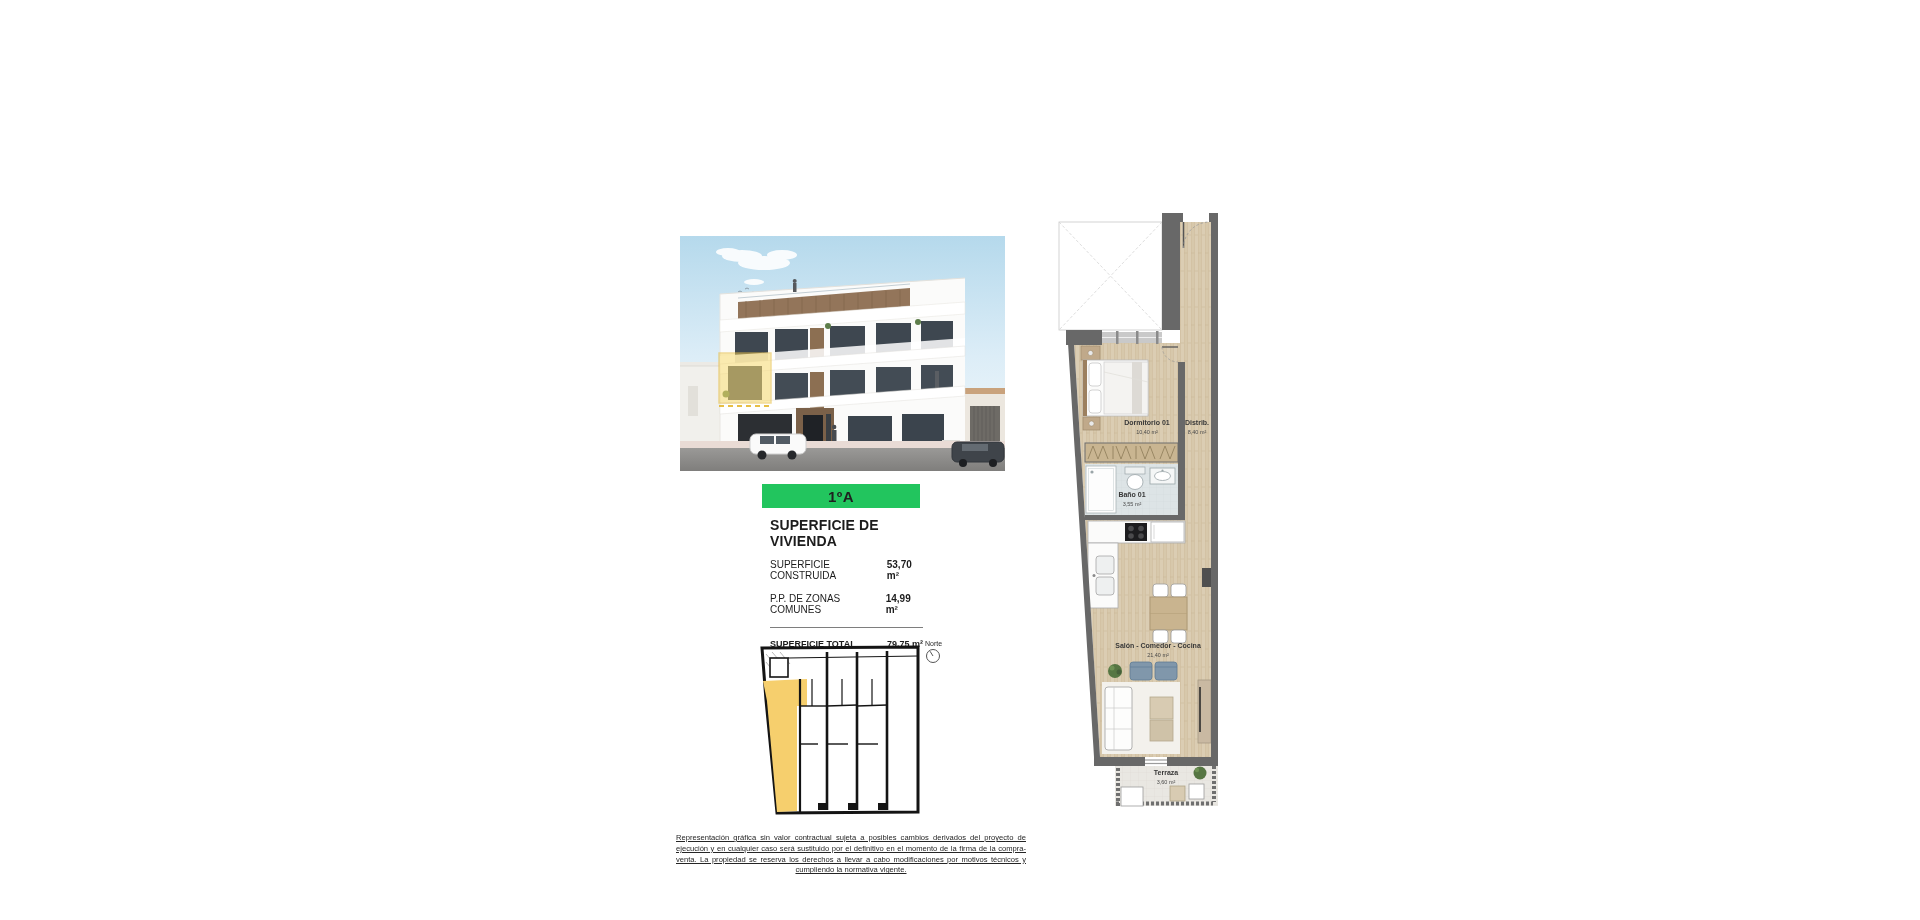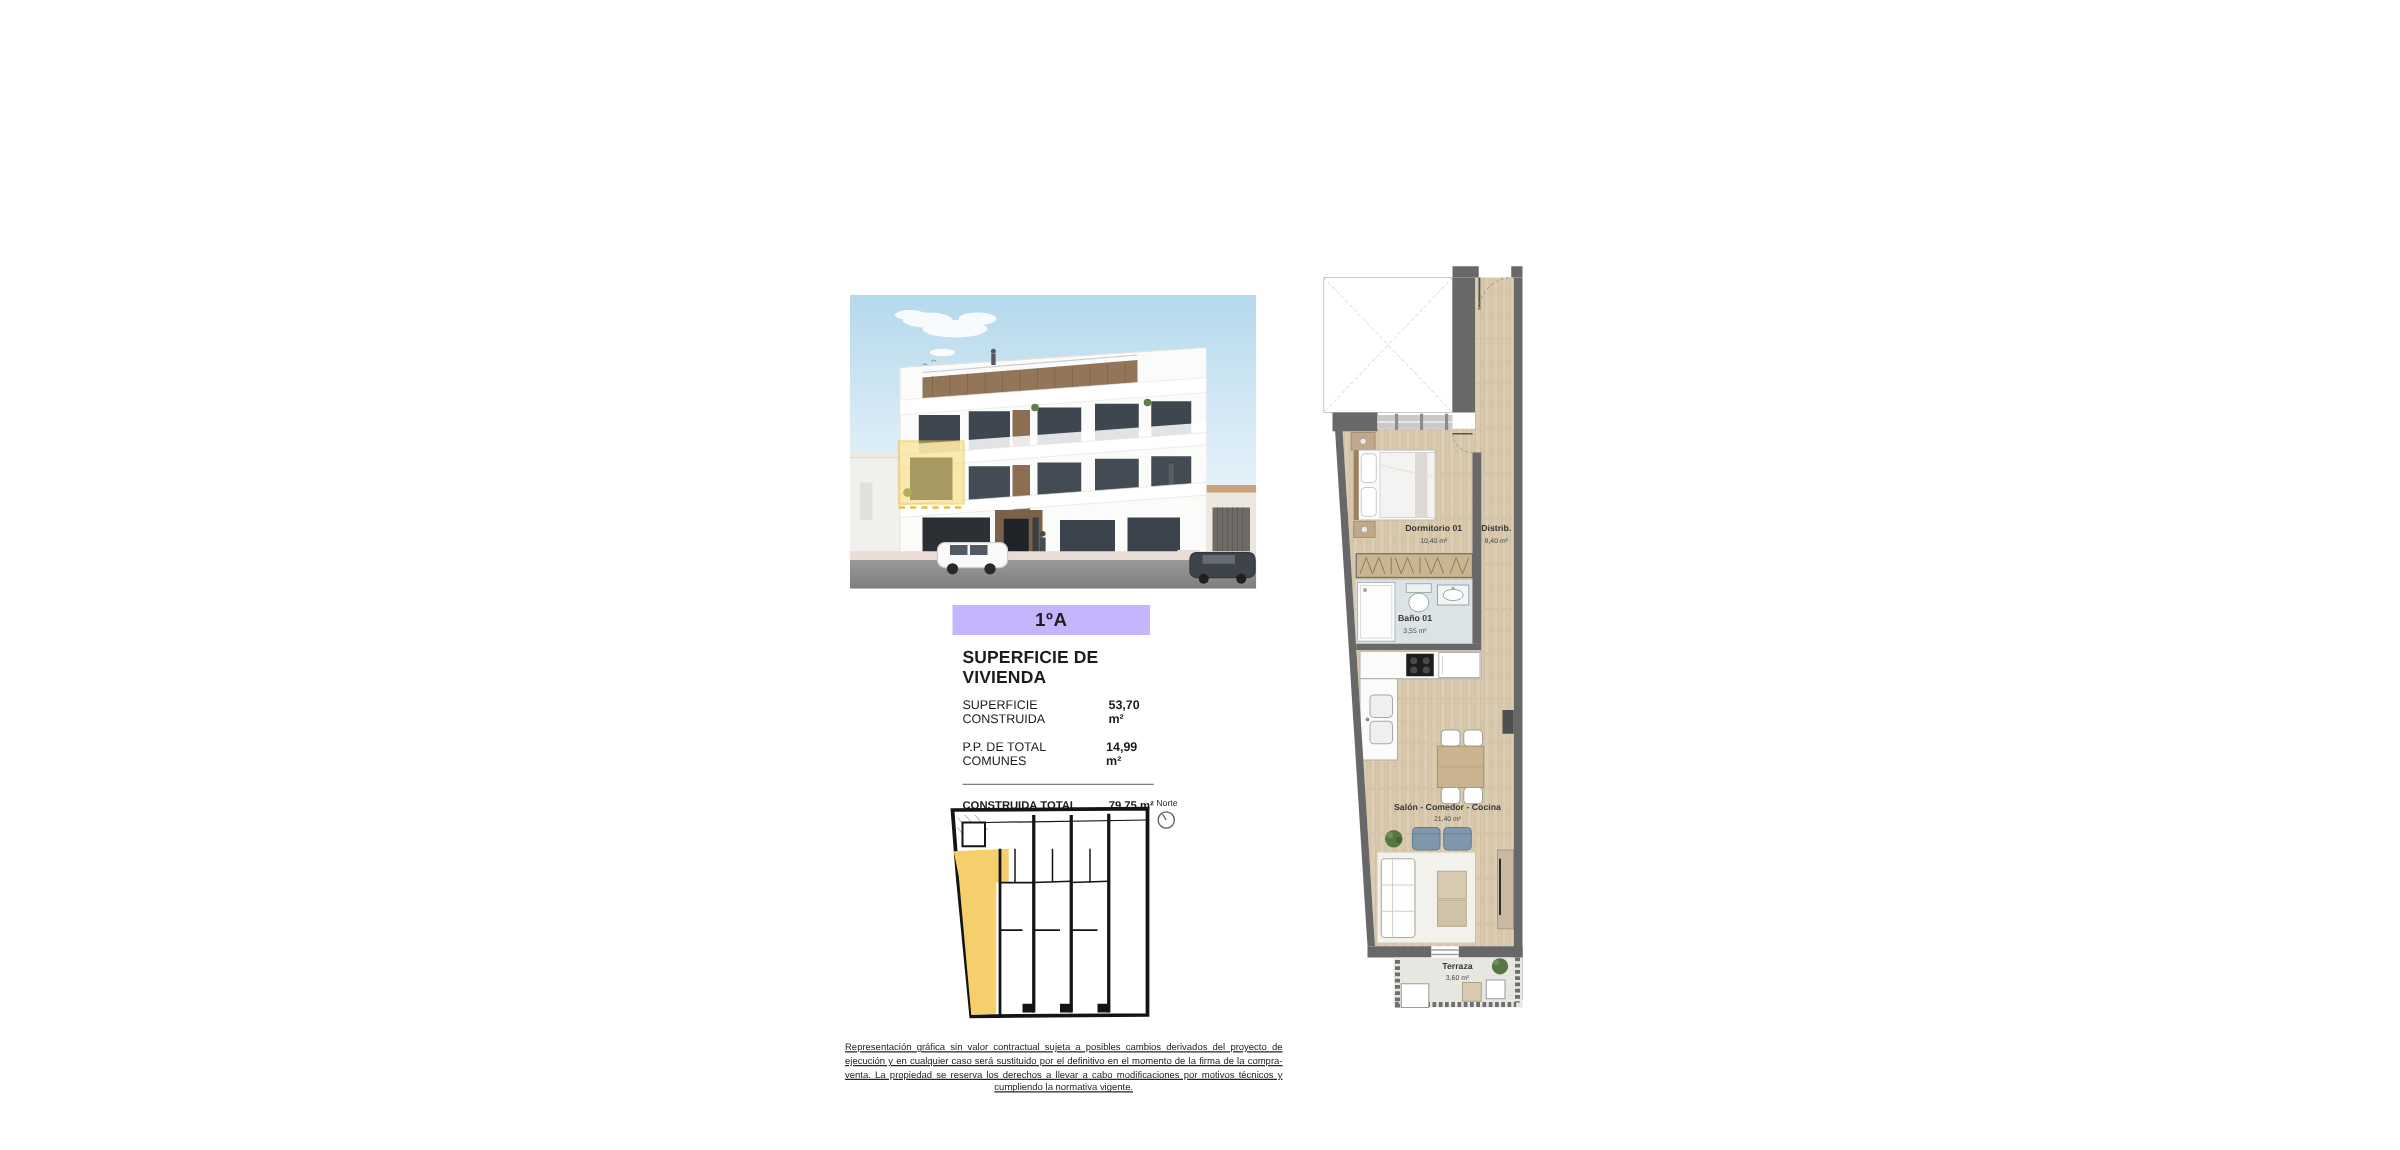--- a/index.html
+++ b/index.html
@@ -4,21 +4,21 @@
 <style>
   html,body{margin:0;padding:0;background:#ffffff;}
   #canvas{
     position:relative;width:1920px;height:920px;background:#ffffff;overflow:hidden;
     font-family:"Liberation Sans",sans-serif;color:#1c1c1c;
   }
   .abs{position:absolute;}
 
   
   .unit-banner{
-    left:762px;top:484px;width:158px;height:24px;background:#c4b5fd;
+    left:762px;top:484px;width:158px;height:24px;background:#22c55e;
     display:flex;align-items:center;justify-content:center;
     font-size:15px;font-weight:700;color:#1f1f1f;letter-spacing:.5px;
   }
 
   
   .surface-block{left:770px;top:517px;width:153px;}
   .surface-title{font-size:14px;font-weight:700;margin-bottom:10px;letter-spacing:.1px;}
   .surface-row{display:flex;justify-content:space-between;font-size:10px;margin-bottom:12px;}
   .surface-row .val{font-weight:700;}
   .surface-divider{border-top:1px solid #7e7e7e;margin:4px 0 11px 0;}
@@ -156,26 +156,26 @@
     <span>1ºA</span>
   </div>
 
   <div class="abs surface-block">
     <div class="surface-title">SUPERFICIE DE VIVIENDA</div>
     <div class="surface-row">
       <span>SUPERFICIE CONSTRUIDA</span>
       <span class="val">53,70 m²</span>
     </div>
     <div class="surface-row">
-      <span>P.P. DE TOTAL COMUNES</span>
+      <span>P.P. DE ZONAS COMUNES</span>
       <span class="val">14,99 m²</span>
     </div>
     <div class="surface-divider"></div>
     <div class="surface-total">
-      <span>CONSTRUIDA TOTAL</span>
+      <span>SUPERFICIE TOTAL</span>
       <span>79,75 m²</span>
     </div>
   </div>
 
   <div class="abs north">
     <div class="lbl">Norte</div>
     <svg width="16" height="16" viewBox="0 0 16 16">
       <circle cx="8" cy="8" r="6.5" fill="none" stroke="#555" stroke-width="1"></circle>
       <line x1="8" y1="8" x2="5" y2="3.2" stroke="#555" stroke-width="1"></line>
     </svg>

